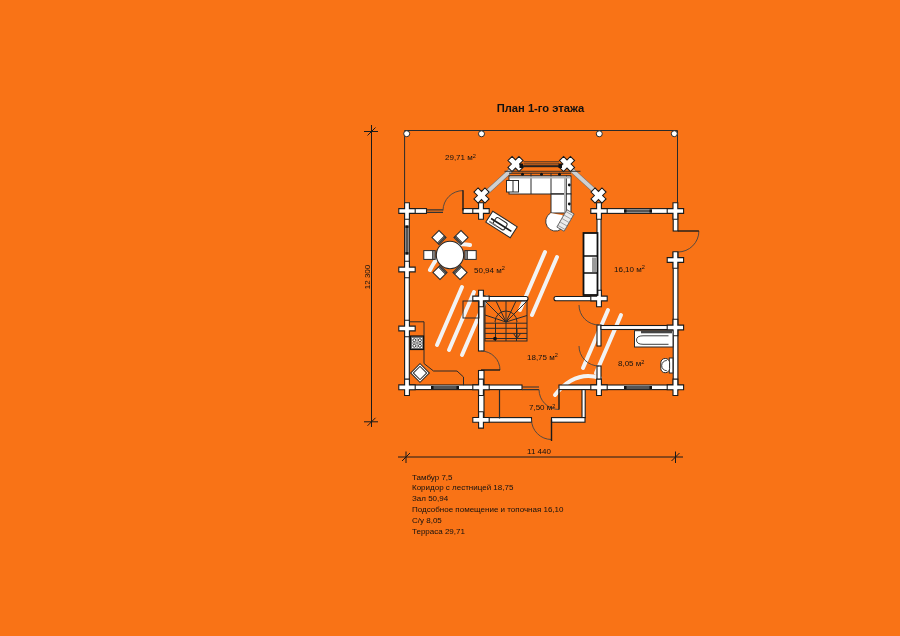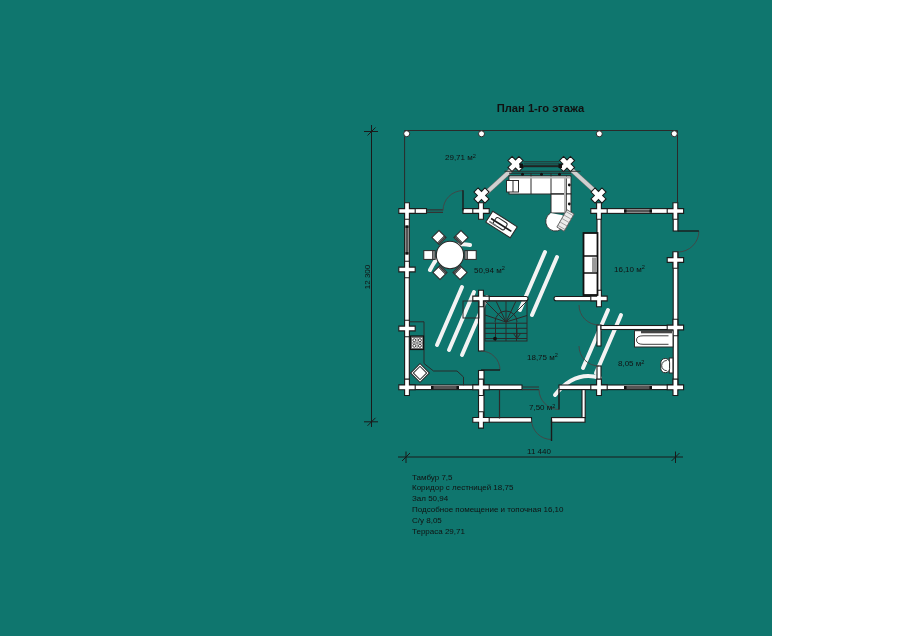--- a/index.html
+++ b/index.html
@@ -1,16 +1,16 @@
 <!DOCTYPE html>
 <html><head>
 <meta charset="utf-8">
 <style>
   html,body{margin:0;padding:0;background:#fff;}
-  #page{position:relative;width:772px;height:636px;background:#0f766e;overflow:hidden;
+  #page{position:relative;width:900px;height:636px;background:#f97316;overflow:hidden;
         font-family:"Liberation Sans", sans-serif;}
   svg{position:absolute;left:0;top:0;}
 </style>
 </head>
 <body>
 <div id="page">
 <svg width="900" height="636" viewBox="0 0 900 636">
 <defs>
 <g id="crossU">
   <path d="M -8.2,-2.4 L -2.4,-2.4 L -2.4,-8.2 L 2.4,-8.2 L 2.4,-2.4 L 8.2,-2.4 L 8.2,2.4 L 2.4,2.4 L 2.4,8.2 L -2.4,8.2 L -2.4,2.4 L -8.2,2.4 Z" fill="#fff" stroke="#1a1a1a" stroke-width="1.1"></path>

